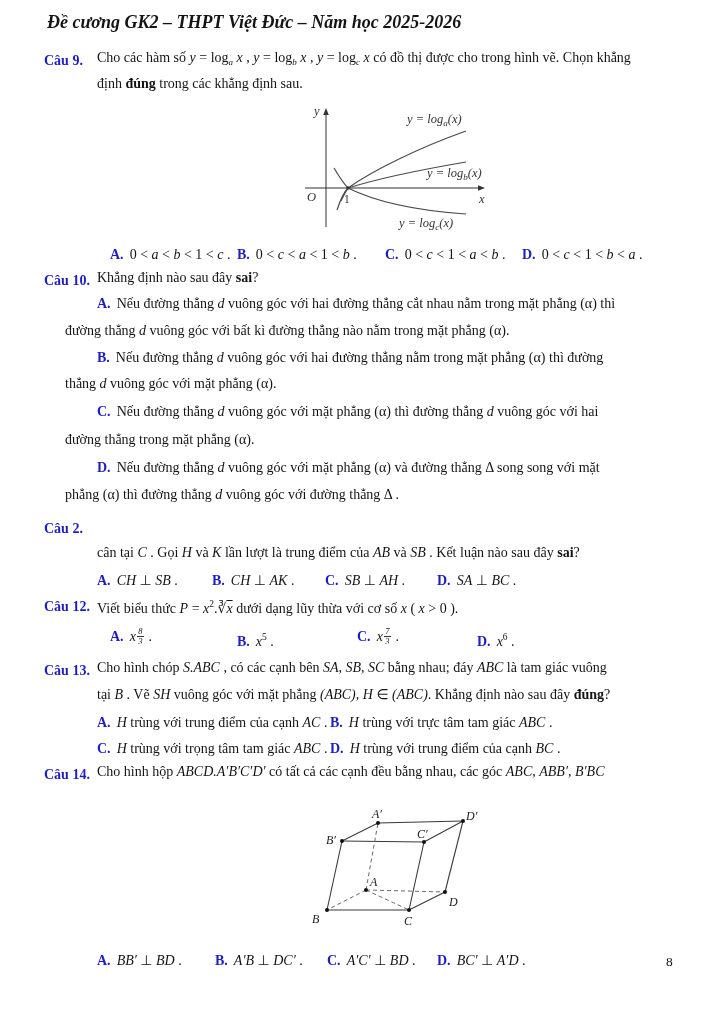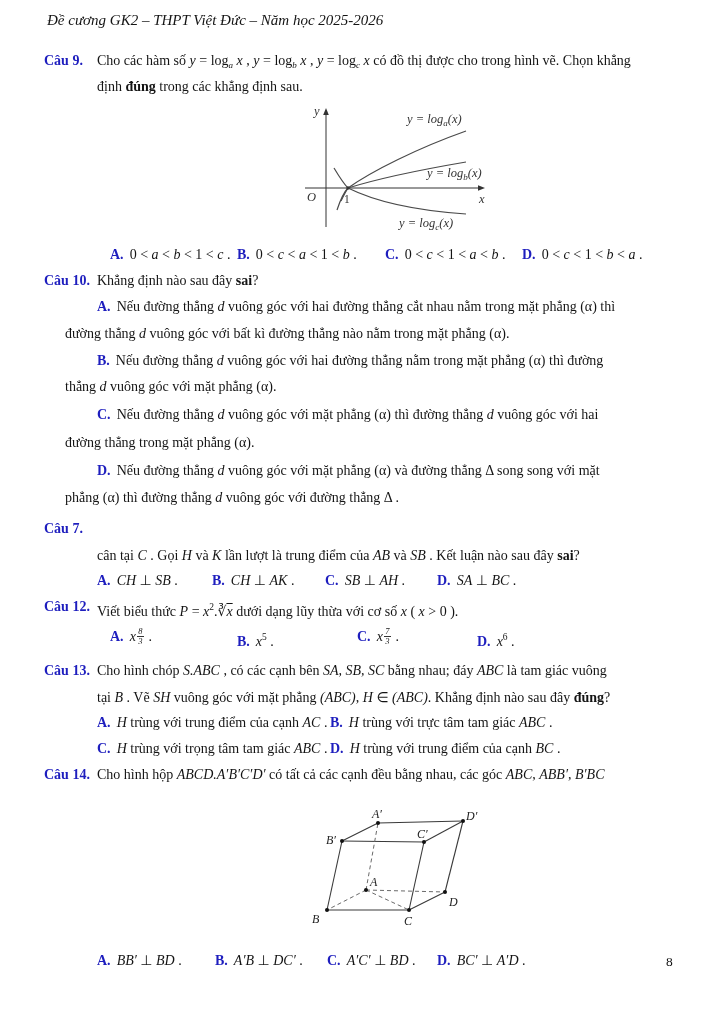--- a/index.html
+++ b/index.html
@@ -2,23 +2,23 @@
 <html><head>
 <meta charset="utf-8">
 <style>
   :root{ --blue:#1e1ebe; --ink:#141414; }
   html,body{margin:0;padding:0;background:#e8e8e8;}
   .page{
     position:relative;width:725px;height:1024px;background:#ffffff;
     font-family:"Liberation Serif",serif;font-size:14px;color:var(--ink);
     overflow:hidden;margin:0 auto;
   }
-  .header{position:absolute;left:47px;top:12px;font-size:15px;font-weight:normal;font-style:italic;white-space:nowrap;}
+  .header{position:absolute;left:47px;top:12px;font-size:18px;font-weight:bold;font-style:italic;white-space:nowrap;}
   .qlabel{position:absolute;left:44px;height:26px;line-height:26px;font-weight:bold;color:var(--blue);white-space:nowrap;}
-  .line{position:absolute;height:26px;line-height:26px;white-space:nowrap;}
+  .line{position:absolute;height:26px;line-height:20px;white-space:nowrap;}
   .optrow{position:absolute;left:97px;width:600px;height:26px;line-height:26px;}
   .optrow .opt{position:absolute;top:0;white-space:nowrap;}
   .ol{color:var(--blue);font-weight:bold;margin-right:6px;}
   .r-i{font-style:italic;}
   .r-b{font-weight:bold;}
   .r-subi{font-size:9px;vertical-align:-3px;font-style:italic;}
   .r-sup{font-size:9.5px;vertical-align:6px;}
   .r-rad{font-style:italic;text-decoration:overline;}
   .supfrac{display:inline-flex;flex-direction:column;align-items:center;vertical-align:7px;
            font-size:8.5px;line-height:1.1;font-style:italic;margin:0 1px;}
@@ -73,21 +73,21 @@
 
   <div class="line" style="left:97px;top:294px"><span class="ol">A.</span><span><span>Nếu đường thẳng </span><span class="r-i">d</span><span> vuông góc với hai đường thẳng cắt nhau nằm trong mặt phẳng </span><span>(α)</span><span> thì</span></span></div>
   <div class="line" style="left:65px;top:321px"><span>đường thẳng </span><span class="r-i">d</span><span> vuông góc với bất kì đường thẳng nào nằm trong mặt phẳng </span><span>(α).</span></div>
   <div class="line" style="left:97px;top:348px"><span class="ol">B.</span><span><span>Nếu đường thẳng </span><span class="r-i">d</span><span> vuông góc với hai đường thẳng nằm trong mặt phẳng </span><span>(α)</span><span> thì đường</span></span></div>
   <div class="line" style="left:65px;top:374px"><span>thẳng </span><span class="r-i">d</span><span> vuông góc với mặt phẳng </span><span>(α).</span></div>
   <div class="line" style="left:97px;top:402px"><span class="ol">C.</span><span><span>Nếu đường thẳng </span><span class="r-i">d</span><span> vuông góc với mặt phẳng </span><span>(α)</span><span> thì đường thẳng </span><span class="r-i">d</span><span> vuông góc với hai</span></span></div>
   <div class="line" style="left:65px;top:430px"><span>đường thẳng trong mặt phẳng </span><span>(α).</span></div>
   <div class="line" style="left:97px;top:458px"><span class="ol">D.</span><span><span>Nếu đường thẳng </span><span class="r-i">d</span><span> vuông góc với mặt phẳng </span><span>(α)</span><span> và đường thẳng Δ song song với mặt</span></span></div>
   <div class="line" style="left:65px;top:485px"><span>phẳng </span><span>(α)</span><span> thì đường thẳng </span><span class="r-i">d</span><span> vuông góc với đường thẳng Δ .</span></div>
 
-  <span class="qlabel" style="top:516px">Câu 7.</span>
+  <span class="qlabel" style="top:516px">Câu 2.</span>
   <div class="line" style="left:97px;top:543px"><span>cân tại </span><span class="r-i">C</span><span> . Gọi </span><span class="r-i">H</span><span> và </span><span class="r-i">K</span><span> lần lượt là trung điểm của </span><span class="r-i">AB</span><span> và </span><span class="r-i">SB</span><span> . Kết luận nào sau đây </span><span class="r-b">sai</span><span>?</span></div>
   <div class="optrow" style="top:568px">
     <span class="opt" style="left:0px"><span class="ol">A.</span><span class="ot"><span class="r-i">CH</span><span> ⊥ </span><span class="r-i">SB</span><span> .</span></span></span>
     <span class="opt" style="left:115px"><span class="ol">B.</span><span class="ot"><span class="r-i">CH</span><span> ⊥ </span><span class="r-i">AK</span><span> .</span></span></span>
     <span class="opt" style="left:228px"><span class="ol">C.</span><span class="ot"><span class="r-i">SB</span><span> ⊥ </span><span class="r-i">AH</span><span> .</span></span></span>
     <span class="opt" style="left:340px"><span class="ol">D.</span><span class="ot"><span class="r-i">SA</span><span> ⊥ </span><span class="r-i">BC</span><span> .</span></span></span>
   </div>
 
   <span class="qlabel" style="top:594px">Câu 12.</span>
   <div class="line" style="left:97px;top:594px"><span>Viết biểu thức </span><span class="r-i">P</span><span> = </span><span class="r-i">x</span><span class="r-sup">2</span><span>.</span><span>∛</span><span class="r-rad">x</span><span> dưới dạng lũy thừa với cơ số </span><span class="r-i">x</span><span> ( </span><span class="r-i">x</span><span> &gt; 0 ).</span></div>

